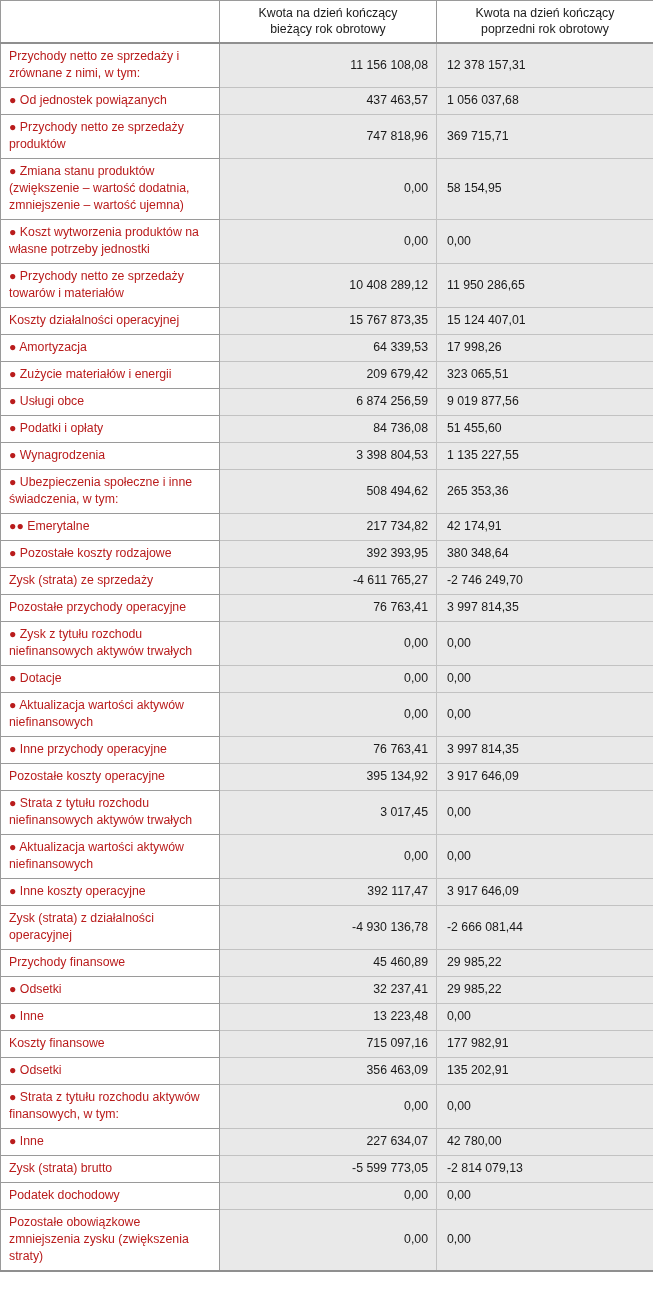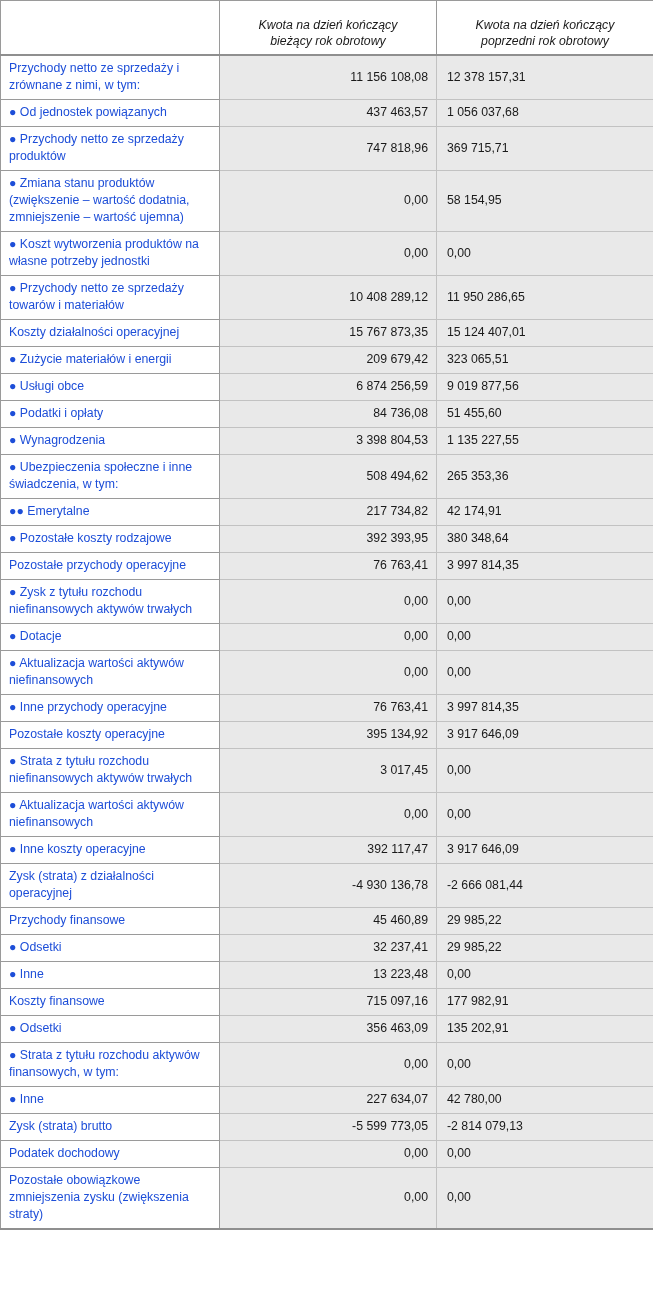--- a/index.html
+++ b/index.html
@@ -41,43 +41,42 @@
     box-sizing: border-box;
   }
 
   
   thead th {
     background: #ffffff;
     font-weight: normal;
     font-size: 12.3px;
     line-height: 16px;
     text-align: center;
-    padding: 16px 6px 5px 6px;
+    padding: 4px 6px 5px 6px;
     border-bottom: 2px solid #8f8f8f;
     color: #1a1a1a;
-    font-style: italic;
   }
   thead th.h-blank {
     border-right: 1px solid #9a9a9a;
   }
   thead th.h-cur {
     border-right: 1px solid #9a9a9a;
   }
   thead th .hl { display: block; white-space: nowrap; }
 
   
   tbody td.lbl {
     background: #ffffff;
     font-size: 12.3px;
     line-height: 17px;
     padding: 4px 8px 5px 8px;
     border-bottom: 1px solid #9a9a9a;
     border-right: 1px solid #9a9a9a;
     text-align: left;
-    color: #1d4ed8;
+    color: #b91c1c;
   }
 
   
   tbody td.val {
     background: #e9e9e9;
     font-size: 12.3px;
     line-height: 17px;
     padding: 4px 8px 5px 10px;
     border-bottom: 1px solid #c2c2c2;
     text-align: left;
@@ -147,20 +146,25 @@
           <td class="lbl">● Przychody netto ze sprzedaży towarów i materiałów</td>
           <td class="val v-cur">10 408 289,12</td>
           <td class="val v-prev">11 950 286,65</td>
         </tr>
         <tr>
           <td class="lbl">Koszty działalności operacyjnej</td>
           <td class="val v-cur">15 767 873,35</td>
           <td class="val v-prev">15 124 407,01</td>
         </tr>
         <tr>
+          <td class="lbl">● Amortyzacja</td>
+          <td class="val v-cur">64 339,53</td>
+          <td class="val v-prev">17 998,26</td>
+        </tr>
+        <tr>
           <td class="lbl">● Zużycie materiałów i energii</td>
           <td class="val v-cur">209 679,42</td>
           <td class="val v-prev">323 065,51</td>
         </tr>
         <tr>
           <td class="lbl">● Usługi obce</td>
           <td class="val v-cur">6 874 256,59</td>
           <td class="val v-prev">9 019 877,56</td>
         </tr>
         <tr>
@@ -182,20 +186,25 @@
           <td class="lbl">●● Emerytalne</td>
           <td class="val v-cur">217 734,82</td>
           <td class="val v-prev">42 174,91</td>
         </tr>
         <tr>
           <td class="lbl">● Pozostałe koszty rodzajowe</td>
           <td class="val v-cur">392 393,95</td>
           <td class="val v-prev">380 348,64</td>
         </tr>
         <tr>
+          <td class="lbl">Zysk (strata) ze sprzedaży</td>
+          <td class="val v-cur">-4 611 765,27</td>
+          <td class="val v-prev">-2 746 249,70</td>
+        </tr>
+        <tr>
           <td class="lbl">Pozostałe przychody operacyjne</td>
           <td class="val v-cur">76 763,41</td>
           <td class="val v-prev">3 997 814,35</td>
         </tr>
         <tr>
           <td class="lbl">● Zysk z tytułu rozchodu niefinansowych aktywów trwałych</td>
           <td class="val v-cur">0,00</td>
           <td class="val v-prev">0,00</td>
         </tr>
         <tr>

